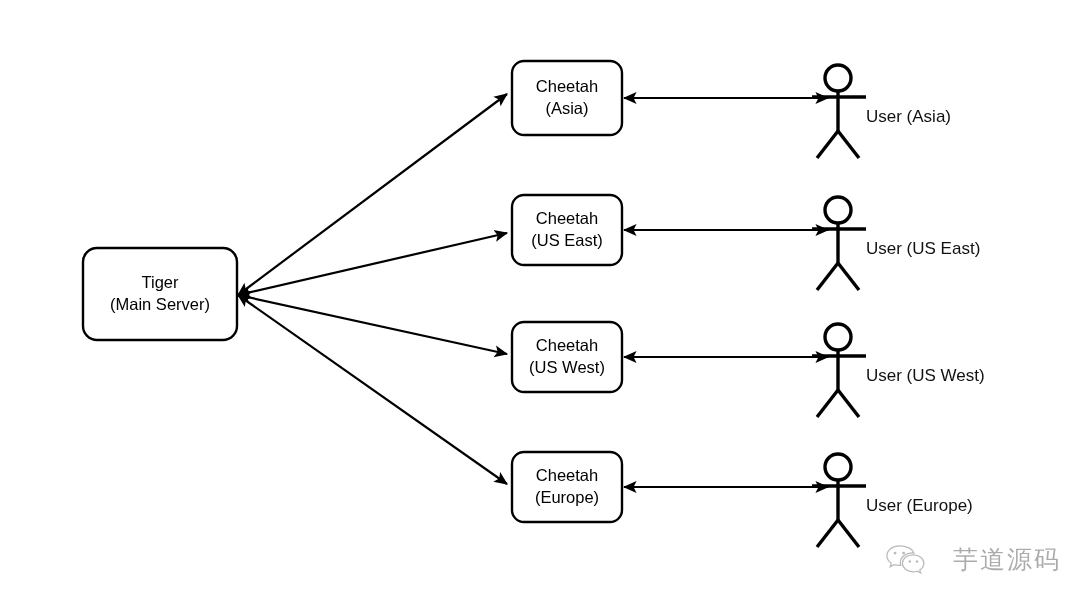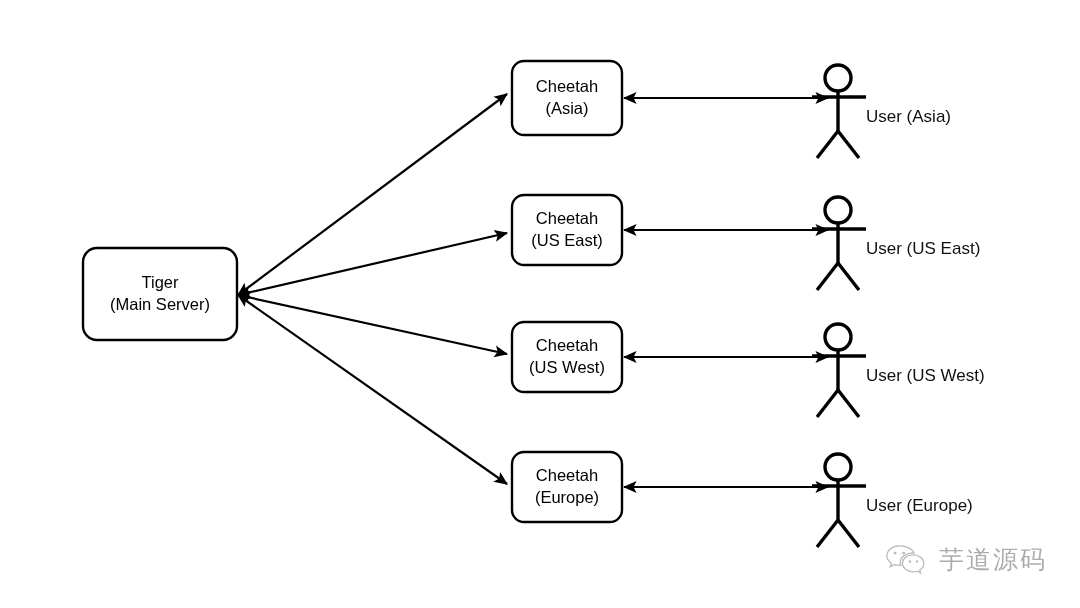--- a/index.html
+++ b/index.html
@@ -47,21 +47,21 @@
   .actor-stroke {
     stroke: #000000;
     stroke-width: 3.4;
     fill: none;
     stroke-linecap: butt;
   }
   .watermark {
     position: absolute;
     display: flex;
     align-items: center;
-    gap: 10px;
+    gap: 24px;
     opacity: 0.42;
     user-select: none;
   }
   .watermark-text {
     font-family: "DejaVu Sans", sans-serif;
     font-size: 25px;
     color: #3a3a3a;
     letter-spacing: 2px;
     white-space: nowrap;
   }

